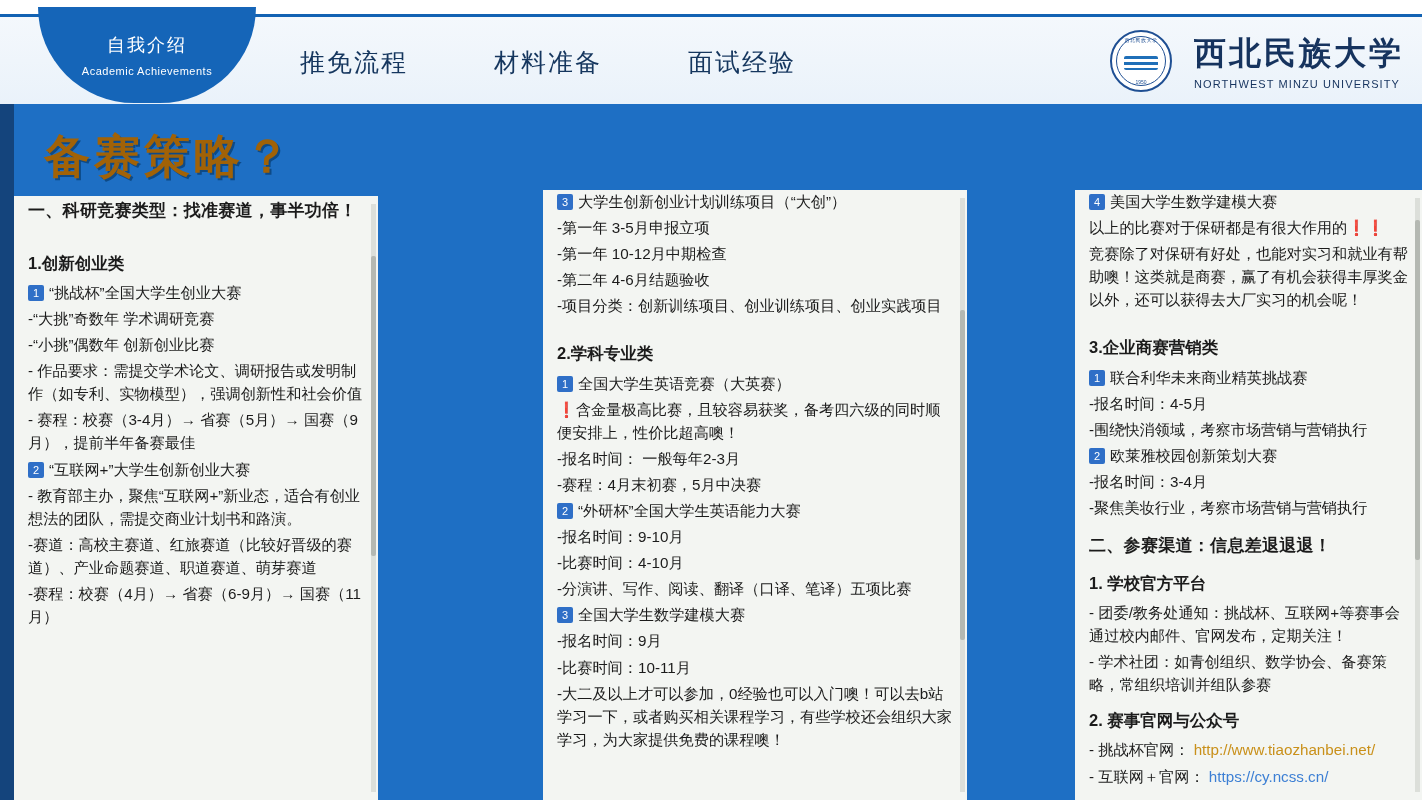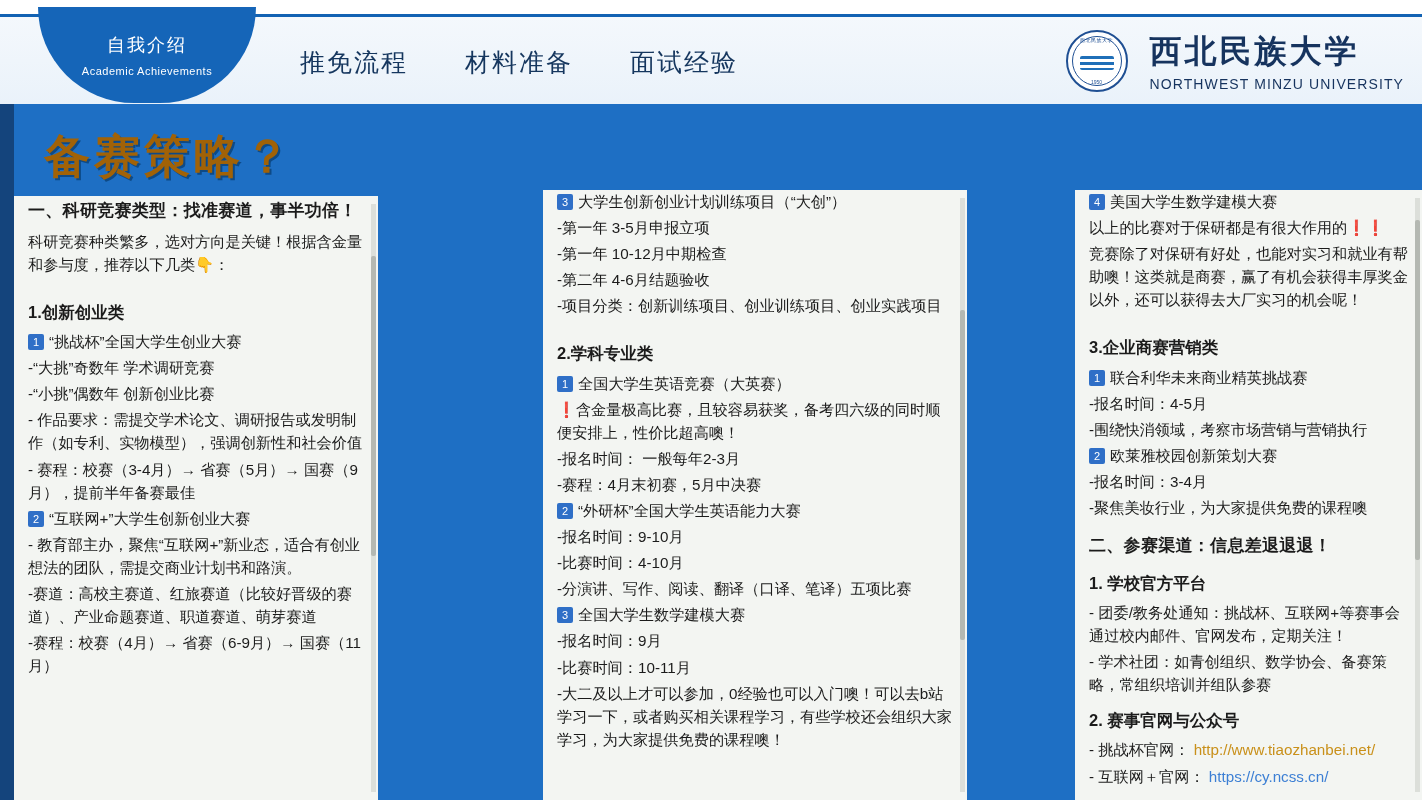--- a/index.html
+++ b/index.html
@@ -34,21 +34,21 @@
     display: flex; flex-direction: column;
     align-items: center; justify-content: center;
     color: #ffffff;
   }
   .nav-tab-active .t1 { font-size: 18px; letter-spacing: 2px; }
   .nav-tab-active .t2 { font-size: 11px; margin-top: 8px; letter-spacing: .5px; }
 
   .nav-items {
     position: absolute; left: 300px; top: 0;
     height: 90px; display: flex; align-items: center;
-    gap: 57px;
+    gap: 86px;
   }
   .nav-item {
     font-size: 25px; color: #15365e;
     letter-spacing: 2px;
     font-family: "Liberation Serif", serif;
   }
 
   .logo-wrap {
     position: absolute; right: 18px; top: 50%;
     transform: translateY(-50%);
@@ -77,21 +77,21 @@
   }
   .logo-seal .yr {
     position: absolute; bottom: 5px; left: 0; right: 0;
     text-align: center; font-size: 5px; color: #1f4f93;
   }
   .logo-text .cn {
     font-size: 32px; color: #16335e; letter-spacing: 3px;
     font-family: "Liberation Serif", serif; font-weight: bold;
   }
   .logo-text .en {
-    font-size: 14px; color: #16335e; letter-spacing: 1.1px; margin-top: 2px;
+    font-size: 11px; color: #16335e; letter-spacing: 1.1px; margin-top: 2px;
   }
 
   
   .body-blue {
     position: absolute; left: 0; top: 104px;
     width: 1422px; height: 696px;
     background: #1e6fc4;
   }
   .left-rail {
     position: absolute; left: 0; top: 104px;
@@ -180,21 +180,20 @@
 
   <div class="body-blue"></div>
   <div class="left-rail"></div>
   <div class="title">备赛策略？</div>
 
   <div class="card" id="card-left">
     <div class="scrollbar"></div>
     <div class="scrollthumb"></div>
     <div class="content">
         <div class="h1">一、科研竞赛类型：找准赛道，事半功倍！</div>
-        <div class="p">科研竞赛种类繁多，选对方向是关键！根据含金量和参与度，推荐以下几类👇：</div>
         <div class="gap"></div>
         <div class="h2">1.创新创业类</div>
         <div class="p"><span class="num">1</span>“挑战杯”全国大学生创业大赛</div>
         <div class="p">-“大挑”奇数年 学术调研竞赛</div>
         <div class="p">-“小挑”偶数年 创新创业比赛</div>
         <div class="p">- 作品要求：需提交学术论文、调研报告或发明制作（如专利、实物模型），强调创新性和社会价值</div>
         <div class="p">- 赛程：校赛（3-4月）→ 省赛（5月）→ 国赛（9月），提前半年备赛最佳</div>
         <div class="p"><span class="num">2</span>“互联网+”大学生创新创业大赛</div>
         <div class="p">- 教育部主办，聚焦“互联网+”新业态，适合有创业想法的团队，需提交商业计划书和路演。</div>
         <div class="p">-赛道：高校主赛道、红旅赛道（比较好晋级的赛道）、产业命题赛道、职道赛道、萌芽赛道</div>
@@ -235,21 +234,21 @@
         <div class="p"><span class="num">4</span>美国大学生数学建模大赛</div>
         <div class="p">以上的比赛对于保研都是有很大作用的❗❗</div>
         <div class="p">竞赛除了对保研有好处，也能对实习和就业有帮助噢！这类就是商赛，赢了有机会获得丰厚奖金以外，还可以获得去大厂实习的机会呢！</div>
         <div class="gap"></div>
         <div class="h2">3.企业商赛营销类</div>
         <div class="p"><span class="num">1</span>联合利华未来商业精英挑战赛</div>
         <div class="p">-报名时间：4-5月</div>
         <div class="p">-围绕快消领域，考察市场营销与营销执行</div>
         <div class="p"><span class="num">2</span>欧莱雅校园创新策划大赛</div>
         <div class="p">-报名时间：3-4月</div>
-        <div class="p">-聚焦美妆行业，为大家提供免费的课程噢</div>
+        <div class="p">-聚焦美妆行业，考察市场营销与营销执行</div>
         <div class="gap"></div>
         <div class="h1">二、参赛渠道：信息差退退退！</div>
         <div class="h2">1. 学校官方平台</div>
         <div class="p">- 团委/教务处通知：挑战杯、互联网+等赛事会通过校内邮件、官网发布，定期关注！</div>
         <div class="p">- 学术社团：如青创组织、数学协会、备赛策略，常组织培训并组队参赛</div>
         <div class="h2">2. 赛事官网与公众号</div>
         <div class="p">- 挑战杯官网： <span class="link">http://www.tiaozhanbei.net/</span></div>
         <div class="p">- 互联网＋官网： <span class="link blue">https://cy.ncss.cn/</span></div>
       </div>
   </div>

